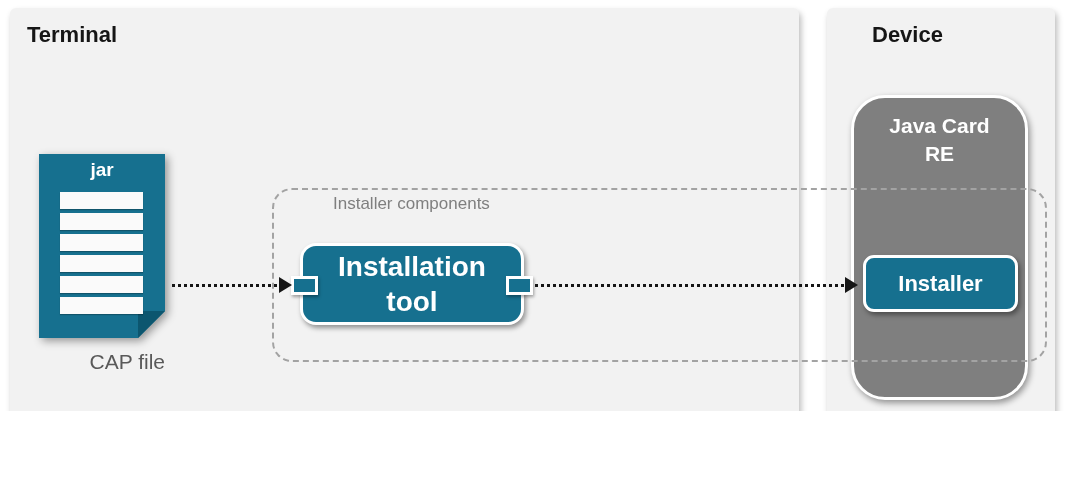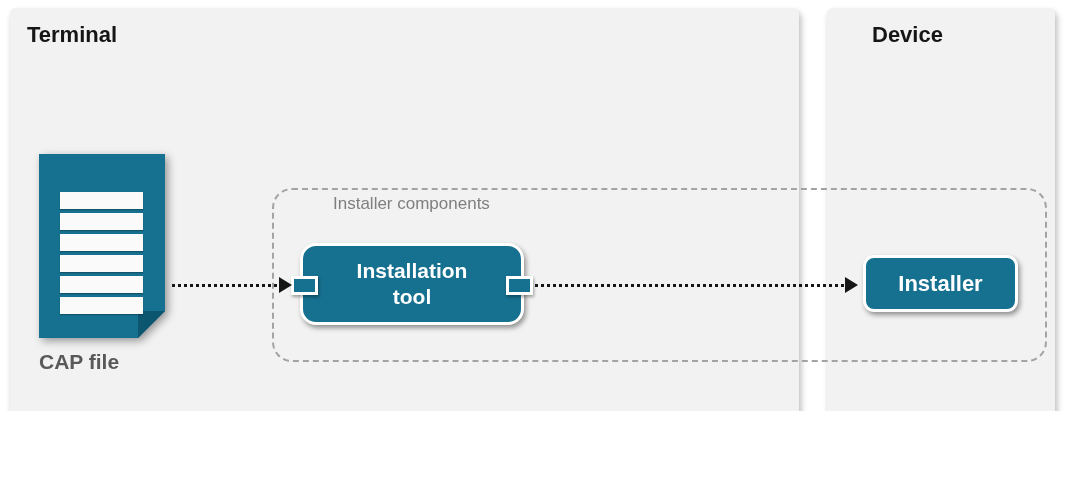--- a/index.html
+++ b/index.html
@@ -19,35 +19,35 @@
   .jar-wrap{position:absolute;left:39px;top:154px;width:126px;height:184px;
             filter:drop-shadow(3px 3px 4px rgba(0,0,0,0.38));}
   .jar-body{position:absolute;inset:0;background:#16708f;
             clip-path:polygon(0 0,100% 0,100% calc(100% - 27px),calc(100% - 27px) 100%,0 100%);}
   .jar-fold{position:absolute;right:0;bottom:0;width:27px;height:27px;background:#0c566f;
             clip-path:polygon(0 0,100% 0,0 100%);}
   .jar-title{position:absolute;top:5px;left:0;width:100%;text-align:center;
              color:#ffffff;font-size:19px;font-weight:600;}
   .jar-rows{position:absolute;left:21px;top:38px;width:83px;}
   .jar-row{height:17px;margin-bottom:4px;background:#fafafa;box-shadow:0 1px 1px rgba(0,0,0,0.25);}
-  .cap-caption{position:absolute;left:39px;top:350px;width:126px;text-align:left;
-               font-size:21px;font-weight:700;color:#595959;}
+  .cap-caption{position:absolute;left:39px;top:350px;width:126px;text-align:right;
+               font-size:21px;font-weight:400;color:#595959;}
 
   
   .dash-rect{position:absolute;left:272px;top:188px;width:775px;height:174px;
              border:2px dashed #a3a3a3;border-radius:20px;box-sizing:border-box;z-index:3;}
   .dash-label{position:absolute;left:288px;top:194px;font-size:17px;color:#7f7f7f;z-index:3;margin-left:45px;}
 
   
   .teal-box{position:absolute;background:#16708f;border:3px solid #ffffff;box-sizing:border-box;
             box-shadow:2px 3px 5px rgba(0,0,0,0.4);color:#ffffff;font-weight:700;
             display:flex;flex-direction:column;align-items:center;justify-content:center;
             text-align:center;z-index:4;}
   .tool-box{left:300px;top:243px;width:224px;height:82px;border-radius:16px;
-            font-size:21px;line-height:1.25;}
+            font-size:28px;line-height:1.25;}
   .installer-box{left:863px;top:255px;width:155px;height:57px;border-radius:11px;font-size:22px;}
 
   .port{position:absolute;top:276px;width:27px;height:19px;background:#16708f;
         border:3px solid #ffffff;box-sizing:border-box;box-shadow:1px 2px 3px rgba(0,0,0,0.35);
         z-index:5;}
   .port-left{left:291px;}
   .port-right{left:506px;}
 
   
   .jcre-box{position:absolute;left:851px;top:95px;width:177px;height:305px;background:#7f7f7f;
@@ -73,27 +73,34 @@
 <div class="canvas">
 
   <div class="panel panel-terminal">
     <div class="panel-title">Terminal</div>
   </div>
 
   <div class="panel panel-device">
     <div class="panel-title">Device</div>
   </div>
 
+  <div class="jcre-box">
+    <div class="jcre-title">
+      <span>Java Card</span><br>
+      <span>RE</span>
+    </div>
+  </div>
 
   <div class="dash-rect"></div>
   <div class="dash-label">Installer components</div>
 
   <div class="jar-wrap">
     <div class="jar-body"></div>
     <div class="jar-fold"></div>
+    <div class="jar-title">jar</div>
     <div class="jar-rows">
         <div class="jar-row"></div>
         <div class="jar-row"></div>
         <div class="jar-row"></div>
         <div class="jar-row"></div>
         <div class="jar-row"></div>
         <div class="jar-row"></div>
       </div>
   </div>
   <div class="cap-caption">CAP file</div>

